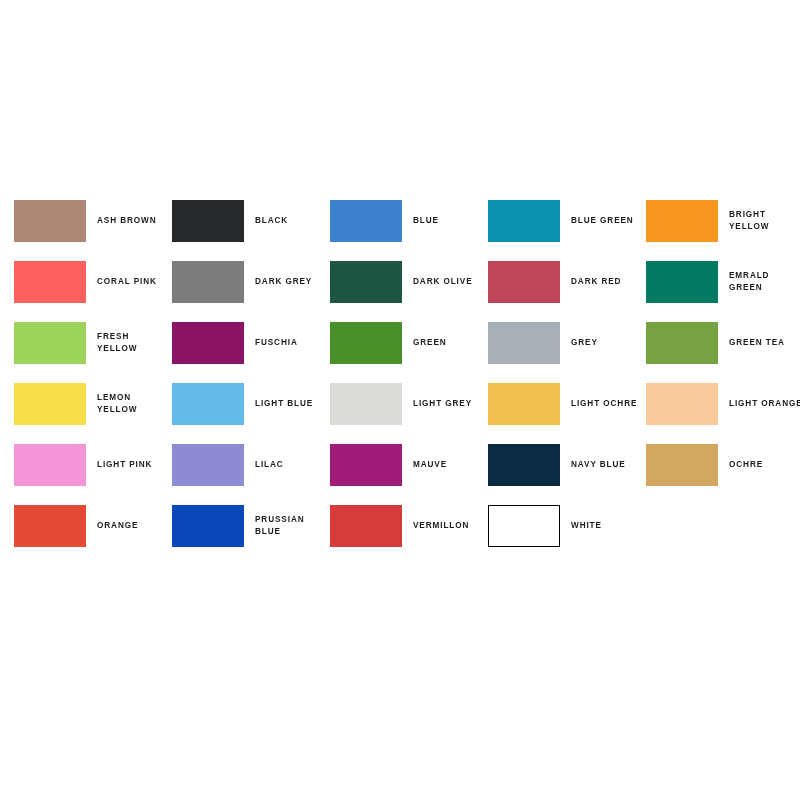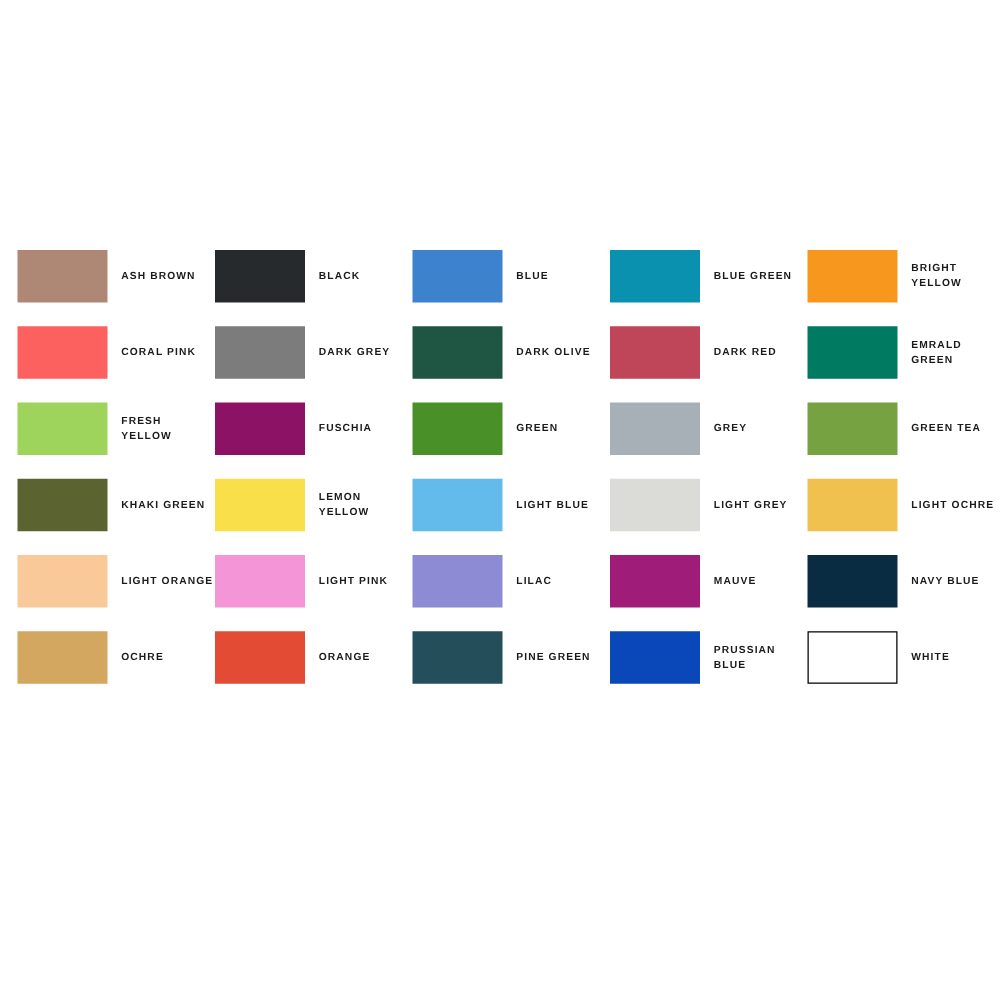--- a/index.html
+++ b/index.html
@@ -128,24 +128,20 @@
       </div>
       <div class="swatch-cell">
         <div class="swatch-chip" style="background-color: rgb(166, 176, 182);"></div>
         <div class="swatch-label">GREY</div>
       </div>
       <div class="swatch-cell">
         <div class="swatch-chip" style="background-color: rgb(118, 162, 65);"></div>
         <div class="swatch-label">GREEN TEA</div>
       </div>
       <div class="swatch-cell">
-        <div class="swatch-chip" style="background-color: rgb(91, 99, 48);"></div>
-        <div class="swatch-label">KHAKI GREEN</div>
-      </div>
-      <div class="swatch-cell">
         <div class="swatch-chip" style="background-color: rgb(249, 224, 74);"></div>
         <div class="swatch-label">LEMON
 YELLOW</div>
       </div>
       <div class="swatch-cell">
         <div class="swatch-chip" style="background-color: rgb(98, 187, 234);"></div>
         <div class="swatch-label">LIGHT BLUE</div>
       </div>
       <div class="swatch-cell">
         <div class="swatch-chip" style="background-color: rgb(219, 219, 216);"></div>
@@ -177,26 +173,26 @@
       </div>
       <div class="swatch-cell">
         <div class="swatch-chip" style="background-color: rgb(212, 167, 96);"></div>
         <div class="swatch-label">OCHRE</div>
       </div>
       <div class="swatch-cell">
         <div class="swatch-chip" style="background-color: rgb(227, 75, 53);"></div>
         <div class="swatch-label">ORANGE</div>
       </div>
       <div class="swatch-cell">
-        <div class="swatch-chip" style="background-color: rgb(36, 78, 90);"></div>
-        <div class="swatch-label">PINE GREEN</div>
-      </div>
-      <div class="swatch-cell">
         <div class="swatch-chip" style="background-color: rgb(10, 71, 184);"></div>
         <div class="swatch-label">PRUSSIAN
 BLUE</div>
+      </div>
+      <div class="swatch-cell">
+        <div class="swatch-chip" style="background-color: rgb(214, 60, 59);"></div>
+        <div class="swatch-label">VERMILLON</div>
       </div>
       <div class="swatch-cell">
         <div class="swatch-chip bordered" style="background-color: rgb(255, 255, 255);"></div>
         <div class="swatch-label">WHITE</div>
       </div>
     </div>
 </div>
 
 </body></html>

